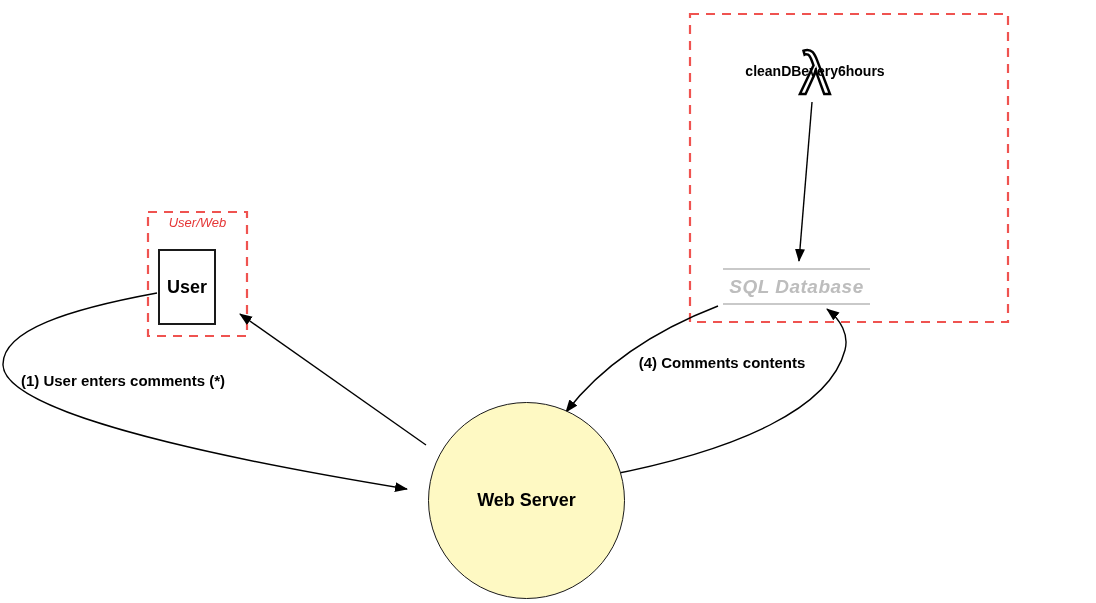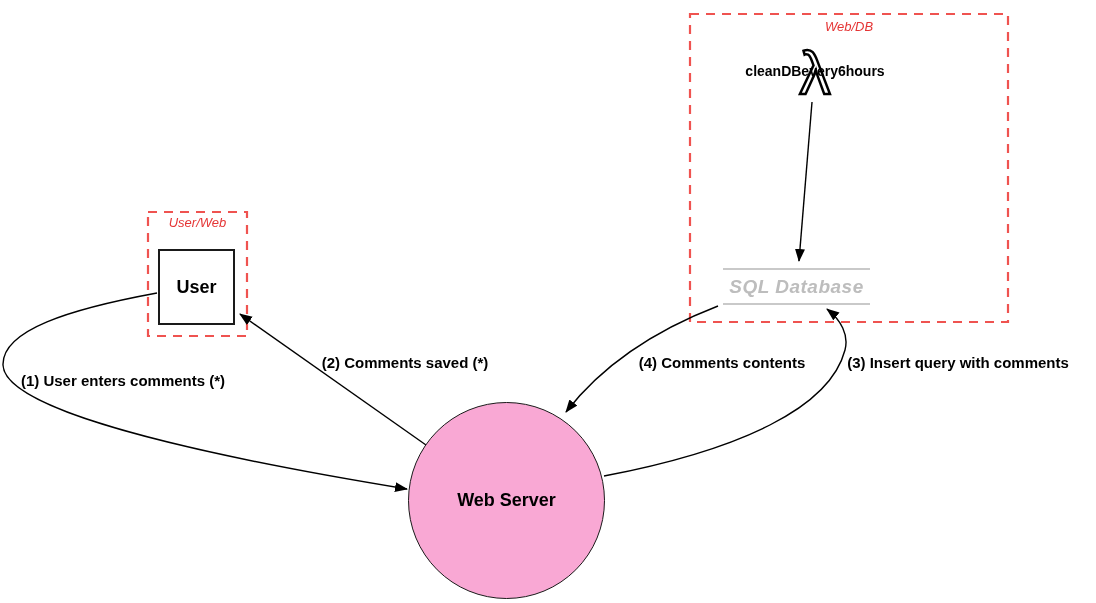--- a/index.html
+++ b/index.html
@@ -49,30 +49,30 @@
     align-items: center;
     justify-content: center;
     box-sizing: border-box;
     color: #000000;
     font-weight: bold;
     font-size: 18px;
     white-space: nowrap;
   }
   #user-node {
     left: 158px; top: 249px;
-    width: 77px; height: 76px;
+    width: 58px; height: 76px;
     border: 2px solid #1a1a1a;
     background: #ffffff;
   }
   #web-server-node {
-    left: 408px; top: 402px;
+    left: 428px; top: 402px;
     width: 197px; height: 197px;
     border: 1.5px solid #1a1a1a;
     border-radius: 50%;
-    background: #f9a8d4;
+    background: #fef9c3;
   }
   #sql-database-node {
     left: 723px; top: 268px;
     width: 147px; height: 37px;
     border-top: 2px solid #c9c9c9;
     border-bottom: 2px solid #c9c9c9;
     color: #bdbdbd;
     font-size: 19px;
     letter-spacing: 0.5px;
     font-style: italic;
@@ -132,40 +132,37 @@
 
     <path class="edge-path" d="M 157,293 C 70,309 2,330 3,365 C 4,400 120,442 407,489" marker-end="url(#arrow)"></path>
     <path class="edge-path" d="M 426,445 L 240,314" marker-end="url(#arrow)"></path>
     <path class="edge-path" d="M 604,476 C 740,450 830,408 845,350 C 849,335 841,320 827,309" marker-end="url(#arrow)"></path>
     <path class="edge-path" d="M 718,306 C 648,333 600,368 566,412" marker-end="url(#arrow)"></path>
     <path class="edge-path" d="M 812,102 L 799,261" marker-end="url(#arrow)"></path>
   </svg>
 
   <div class="boundary-label" id="user-web-boundary-label">User/Web</div>
 
-  <div class="boundary-label" id="web-db-boundary-label">Web/DB</div>
 
   <div class="node" id="user-node">
     <span>User</span>
   </div>
 
   <div class="node" id="web-server-node">
     <span>Web Server</span>
   </div>
 
   <div class="node" id="sql-database-node">
     <span>SQL Database</span>
   </div>
 
   <div id="lambda-glyph">λ</div>
 
   <div id="lambda-node-label">cleanDBevery6hours</div>
 
   <div class="edge-label" id="edge1-label">(1) User enters comments (*)</div>
 
-  <div class="edge-label" id="edge2-label">(2) Comments saved (*)</div>
 
-  <div class="edge-label" id="edge3-label">(3) Insert query with comments</div>
 
   <div class="edge-label" id="edge4-label">(4) Comments contents</div>
 
 
 </div>
 
 </body></html>

